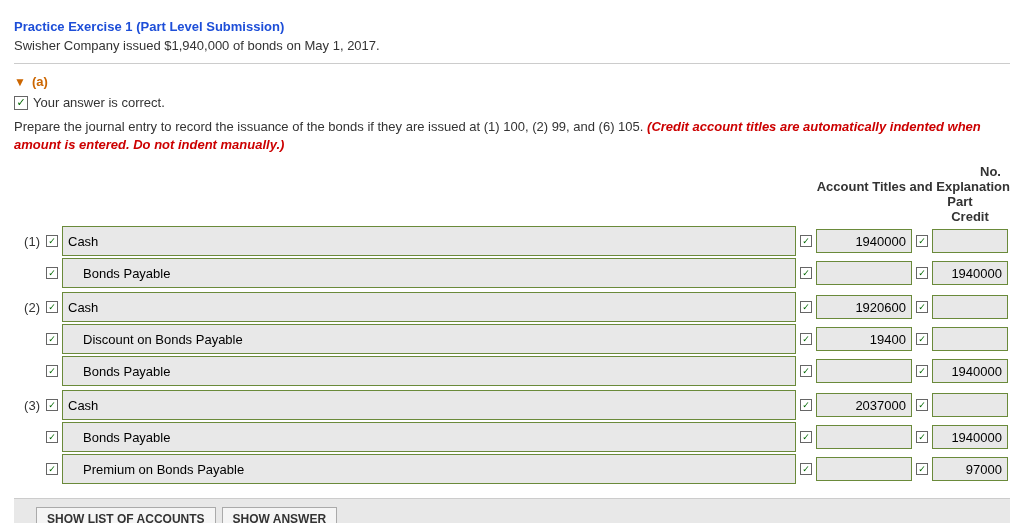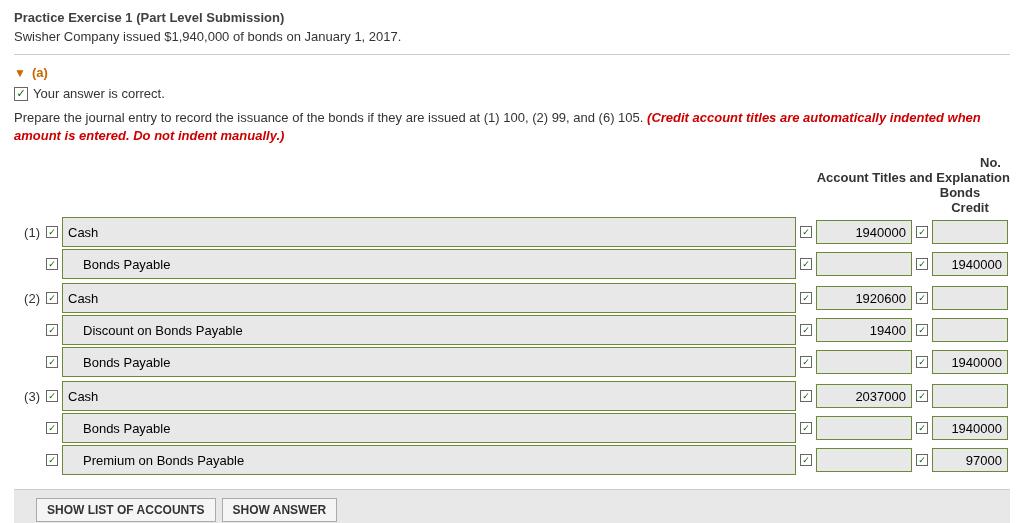--- a/index.html
+++ b/index.html
@@ -1,18 +1,18 @@
 <!DOCTYPE html>
 <html><head>
   <meta charset="utf-8">
   <style>
     * { box-sizing: border-box; margin: 0; padding: 0; }
     body { font-family: Arial, sans-serif; font-size: 13px; background: #f0f0f0; color: #333; }
     .page { background: #fff; max-width: 1024px; min-height: 523px; margin: 0 auto; padding: 10px 14px 14px; }
-    .header-title { color: #404040; font-weight: bold; font-size: 13px; margin-bottom: 4px; }
+    .header-title { color: #1d4ed8; font-weight: bold; font-size: 13px; margin-bottom: 4px; margin-top: 9px; }
     .subtitle { font-size: 13px; margin-bottom: 10px; }
     .divider { border: none; border-top: 1px solid #ccc; margin-bottom: 10px; }
     .section-header { display: flex; align-items: center; gap: 6px; margin-bottom: 6px; }
     .triangle { color: #cc6600; font-size: 12px; }
     .section-label { color: #cc6600; font-weight: bold; font-size: 13px; }
     .correct-msg { display: flex; align-items: center; gap: 5px; margin-bottom: 8px; font-size: 13px; }
     .check-box { width: 14px; height: 14px; border: 1px solid #666; background: #fff; display: inline-flex; align-items: center; justify-content: center; color: #006600; font-size: 11px; }
     .instruction { font-size: 13px; margin-bottom: 10px; line-height: 1.4; }
     .italic-red { color: #cc0000; font-style: italic; font-weight: bold; }
     .table-container { width: 100%; }
@@ -36,21 +36,21 @@
     .bottom-bar { background: #e8e8e8; border-top: 1px solid #ccc; margin-top: 14px; padding: 8px 22px; display: flex; gap: 6px; flex-wrap: wrap; }
     .btn { background: #f5f5f5; border: 1px solid #aaa; padding: 4px 10px; font-size: 12px; cursor: pointer; font-weight: bold; color: #333; }
     .link-bar { background: #737373; border-top: 5px solid #701a75; padding: 6px 10px; }
     .link-btn { background: #f5f5f5; border: 1px solid #aaa; padding: 4px 10px; font-size: 12px; cursor: pointer; font-weight: bold; color: #333; }
   </style>
 </head>
 <body>
 
 <div class="page">
   <div class="header-title">Practice Exercise 1 (Part Level Submission)</div>
-  <div class="subtitle">Swisher Company issued $1,940,000 of bonds on January 1, 2017.</div>
+  <div class="subtitle">Swisher Company issued $1,940,000 of bonds on May 1, 2017.</div>
   <hr class="divider">
 
   <div class="section-header">
     <span class="triangle">▼</span>
     <span class="section-label">(a)</span>
   </div>
 
   <div class="correct-msg">
     <span class="check-box">✓</span>
     <span>Your answer is correct.</span>
@@ -59,21 +59,21 @@
   <div class="instruction">
     <span>Prepare the journal entry to record the issuance of the bonds if they are issued at (1) 100, (2) 99, and (6) 105.</span>
     <span class="italic-red">(Credit account titles are automatically indented when amount is entered. Do not indent manually.)</span>
   </div>
 
   <div class="table-container">
 
     <div class="col-headers">
       <div class="col-no">No.</div>
       <div class="col-account">Account Titles and Explanation</div>
-      <div class="col-debit">Bonds</div>
+      <div class="col-debit">Part</div>
       <div class="col-credit">Credit</div>
     </div>
 
     <div class="entry-group">
 
       <div class="entry-row">
         <div class="row-num">(1)</div>
         <div class="check-cell">
             <span class="check-small">✓</span>
           </div>

